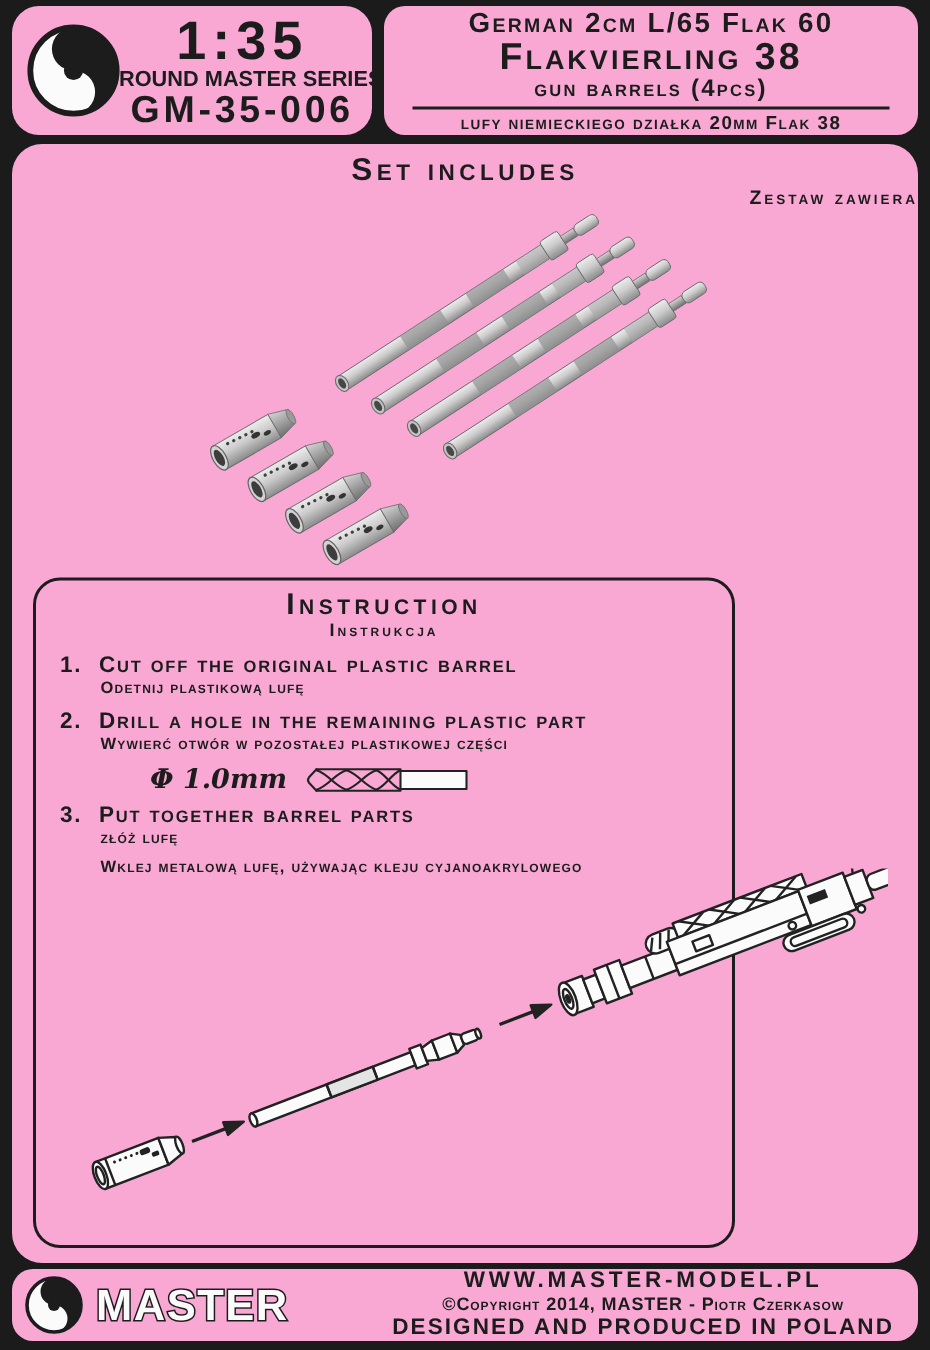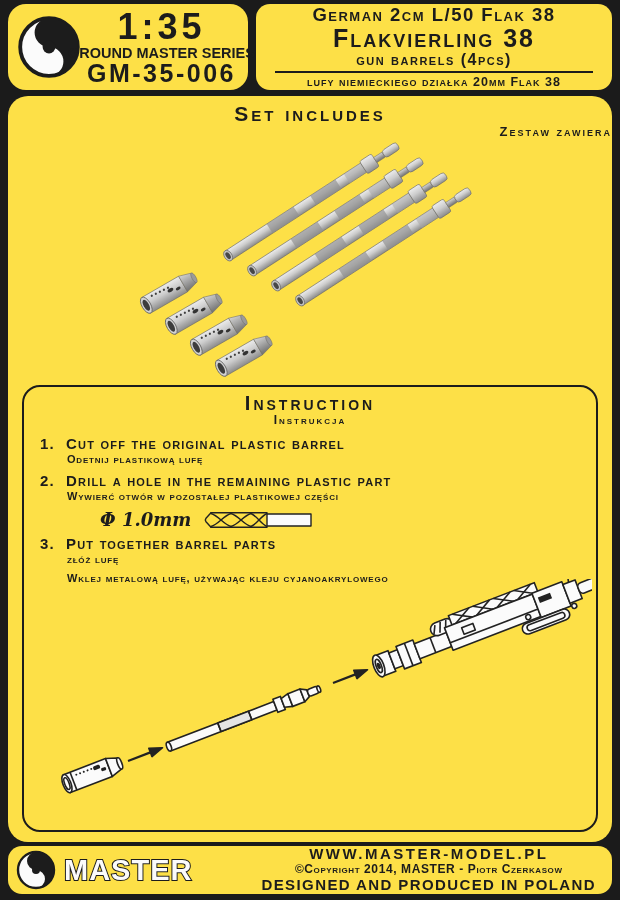--- a/index.html
+++ b/index.html
@@ -4,21 +4,21 @@
 <style>
   html,body{margin:0;padding:0;}
   body{
     width:620px;height:900px;
     background:#1b1b1b;
     font-family:"Liberation Sans",sans-serif;
     color:#1c1c1c;
     position:relative;
     overflow:hidden;
   }
-  .box{position:absolute;background:#fde047;box-sizing:border-box;}
+  .box{position:absolute;background:#f9a8d4;box-sizing:border-box;}
 
   
   #hleft{left:8px;top:4px;width:240px;height:86px;border-radius:18px;
          display:flex;align-items:center;}
   #hleft .logo{width:64px;height:64px;margin-left:9px;flex:none;}
   .brandcol{flex:1;display:flex;flex-direction:column;align-items:center;margin-right:6px;min-width:0;}
   .scale{font-size:36px;font-weight:bold;letter-spacing:4px;line-height:1;margin-top:1px;}
   .series{font-size:14.5px;font-weight:bold;letter-spacing:0;line-height:1.15;white-space:nowrap;}
   .code{font-size:25px;font-weight:bold;letter-spacing:2.5px;line-height:1;white-space:nowrap;}
 
@@ -32,21 +32,21 @@
   .t4{font-variant:small-caps;font-weight:bold;font-size:12.5px;letter-spacing:1px;line-height:1;white-space:nowrap;}
 
   
   #main{left:8px;top:96px;width:604px;height:746px;border-radius:20px;}
   .setheading{text-align:center;padding-top:7px;}
   .sh1{font-variant:small-caps;font-weight:bold;font-size:21px;letter-spacing:3px;line-height:1.05;}
   .sh2{font-variant:small-caps;font-weight:bold;font-size:13px;letter-spacing:2px;line-height:1.1;text-align:right;}
   #setrender{position:absolute;left:0;top:37px;width:604px;height:246px;}
 
   
-  #ibox{position:absolute;left:14px;top:289px;width:576px;height:447px;
+  #ibox{position:absolute;left:14px;top:289px;width:468px;height:447px;
         border:2.5px solid #1c1c1c;border-radius:18px;box-sizing:border-box;
         padding:6px 0 0 0;}
   .ih{text-align:center;}
   .ih1{font-variant:small-caps;font-weight:bold;font-size:20px;letter-spacing:3px;line-height:1.05;}
   .ih2{font-variant:small-caps;font-weight:bold;font-size:12px;letter-spacing:2px;line-height:1.1;}
   .steps{margin:8px 0 0 16px;}
   .step-line{font-variant:small-caps;font-weight:bold;font-size:15px;letter-spacing:1.2px;line-height:1.15;white-space:nowrap;}
   .step-line .num{display:inline-block;width:26px;}
   .step-sub{font-variant:small-caps;font-weight:bold;font-size:11px;letter-spacing:.8px;line-height:1.2;margin:1px 0 5px 27px;white-space:nowrap;}
   .drillrow{display:flex;align-items:center;gap:12px;margin:2px 5px 4px 60px;height:23px;font-weight:bold;}
@@ -74,21 +74,21 @@
     <circle cx="47" cy="70" r="6" fill="#fbfbfb"></circle>
   </svg>
   <div class="brandcol">
     <div class="scale">1:35</div>
     <div class="series">GROUND MASTER SERIES</div>
     <div class="code">GM-35-006</div>
   </div>
 </div>
 
 <div class="box" id="hright">
-  <div class="t1">German 2cm L/50 Flak 38</div>
+  <div class="t1">German 2cm L/65 Flak 60</div>
   <div class="t2">Flakvierling 38</div>
   <div class="t3">gun barrels (4pcs)</div>
   <div class="hrline"></div>
   <div class="t4">lufy niemieckiego działka 20mm Flak 38</div>
 </div>
 
 <div class="box" id="main">
 
   <div class="setheading">
     <div class="sh1">Set includes</div>

